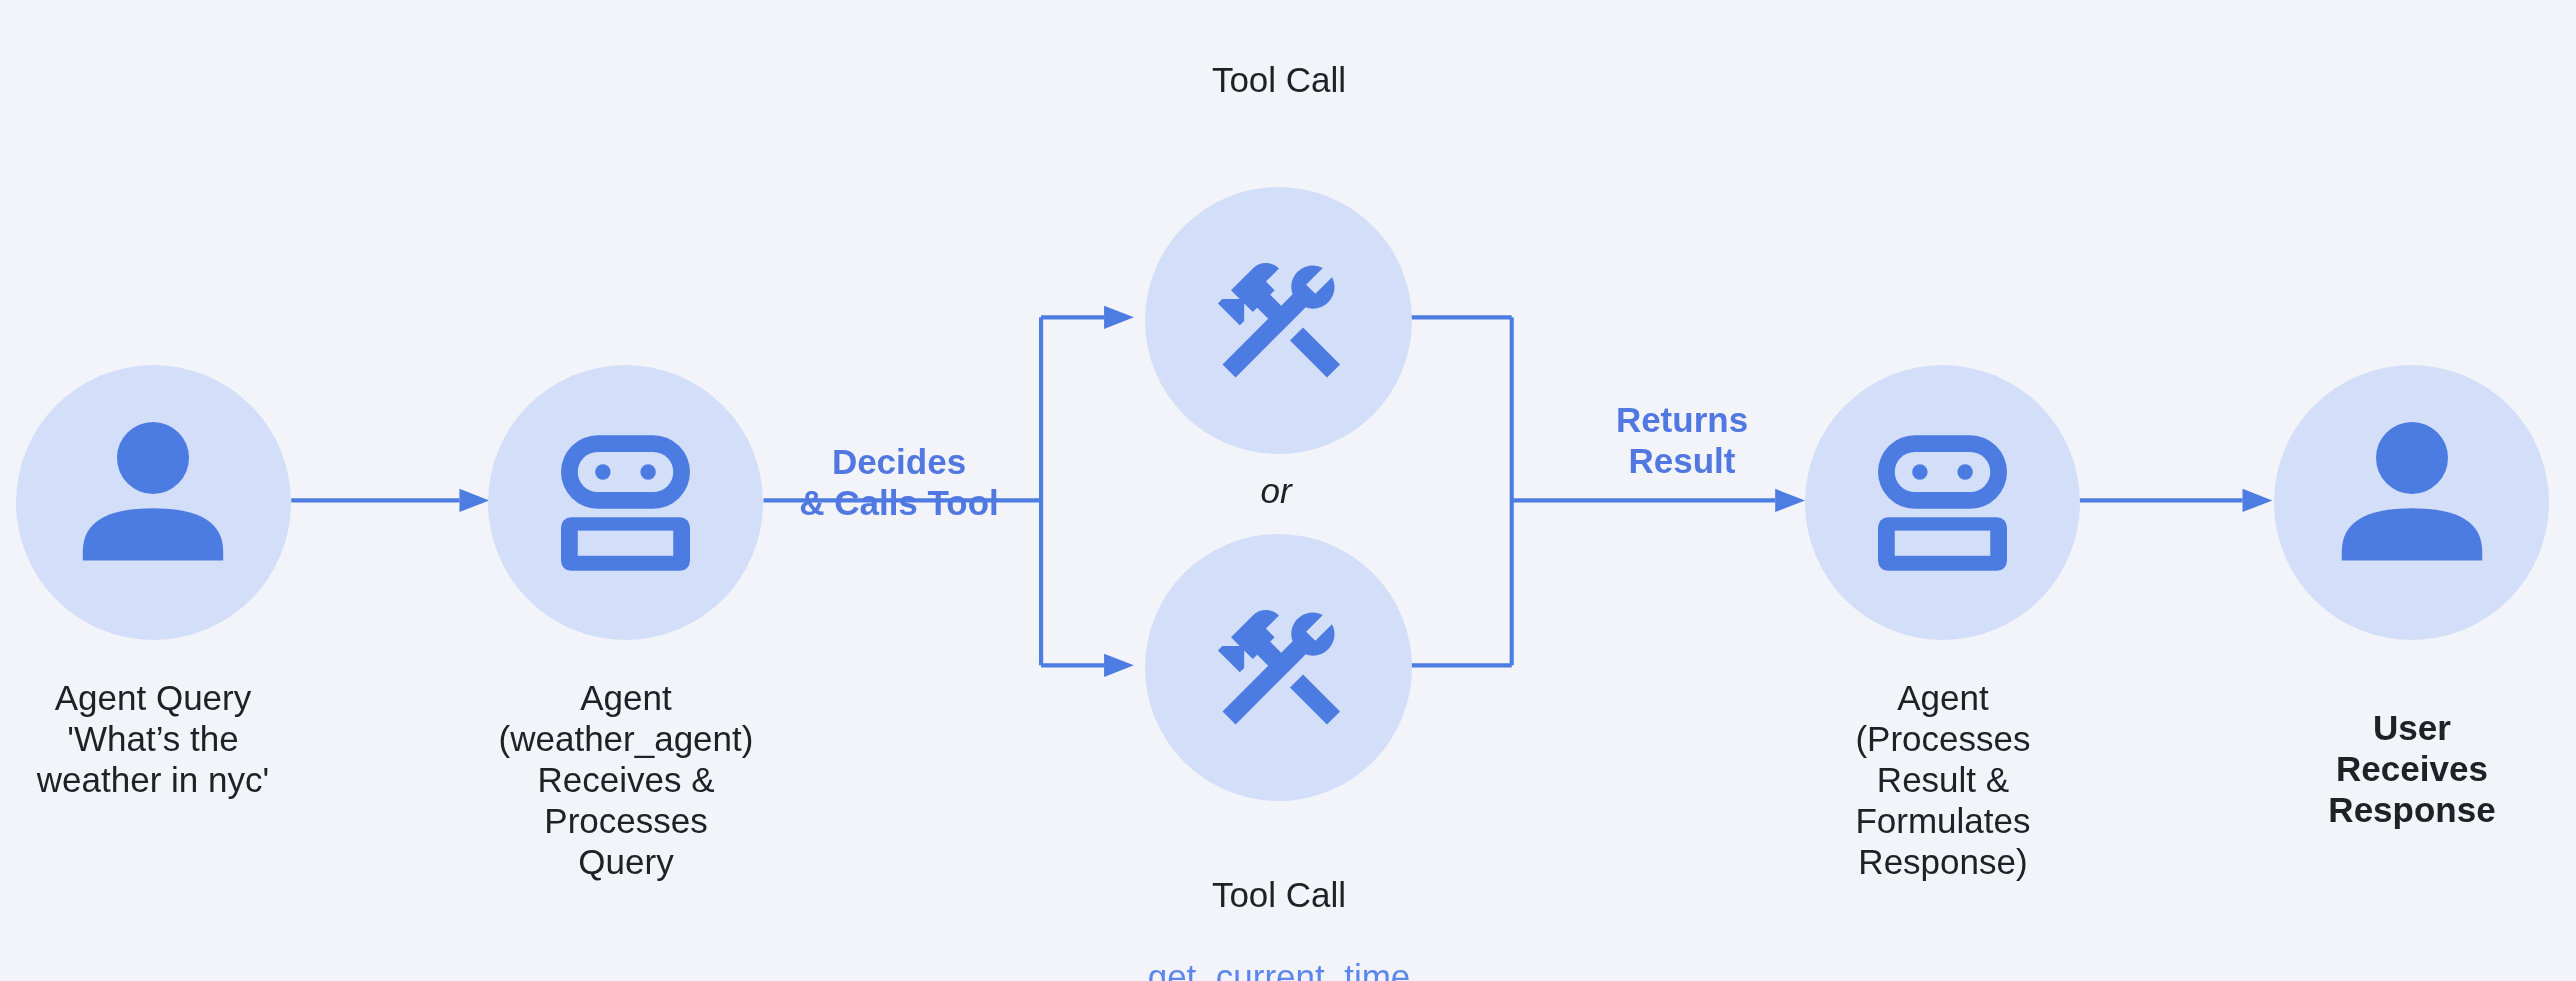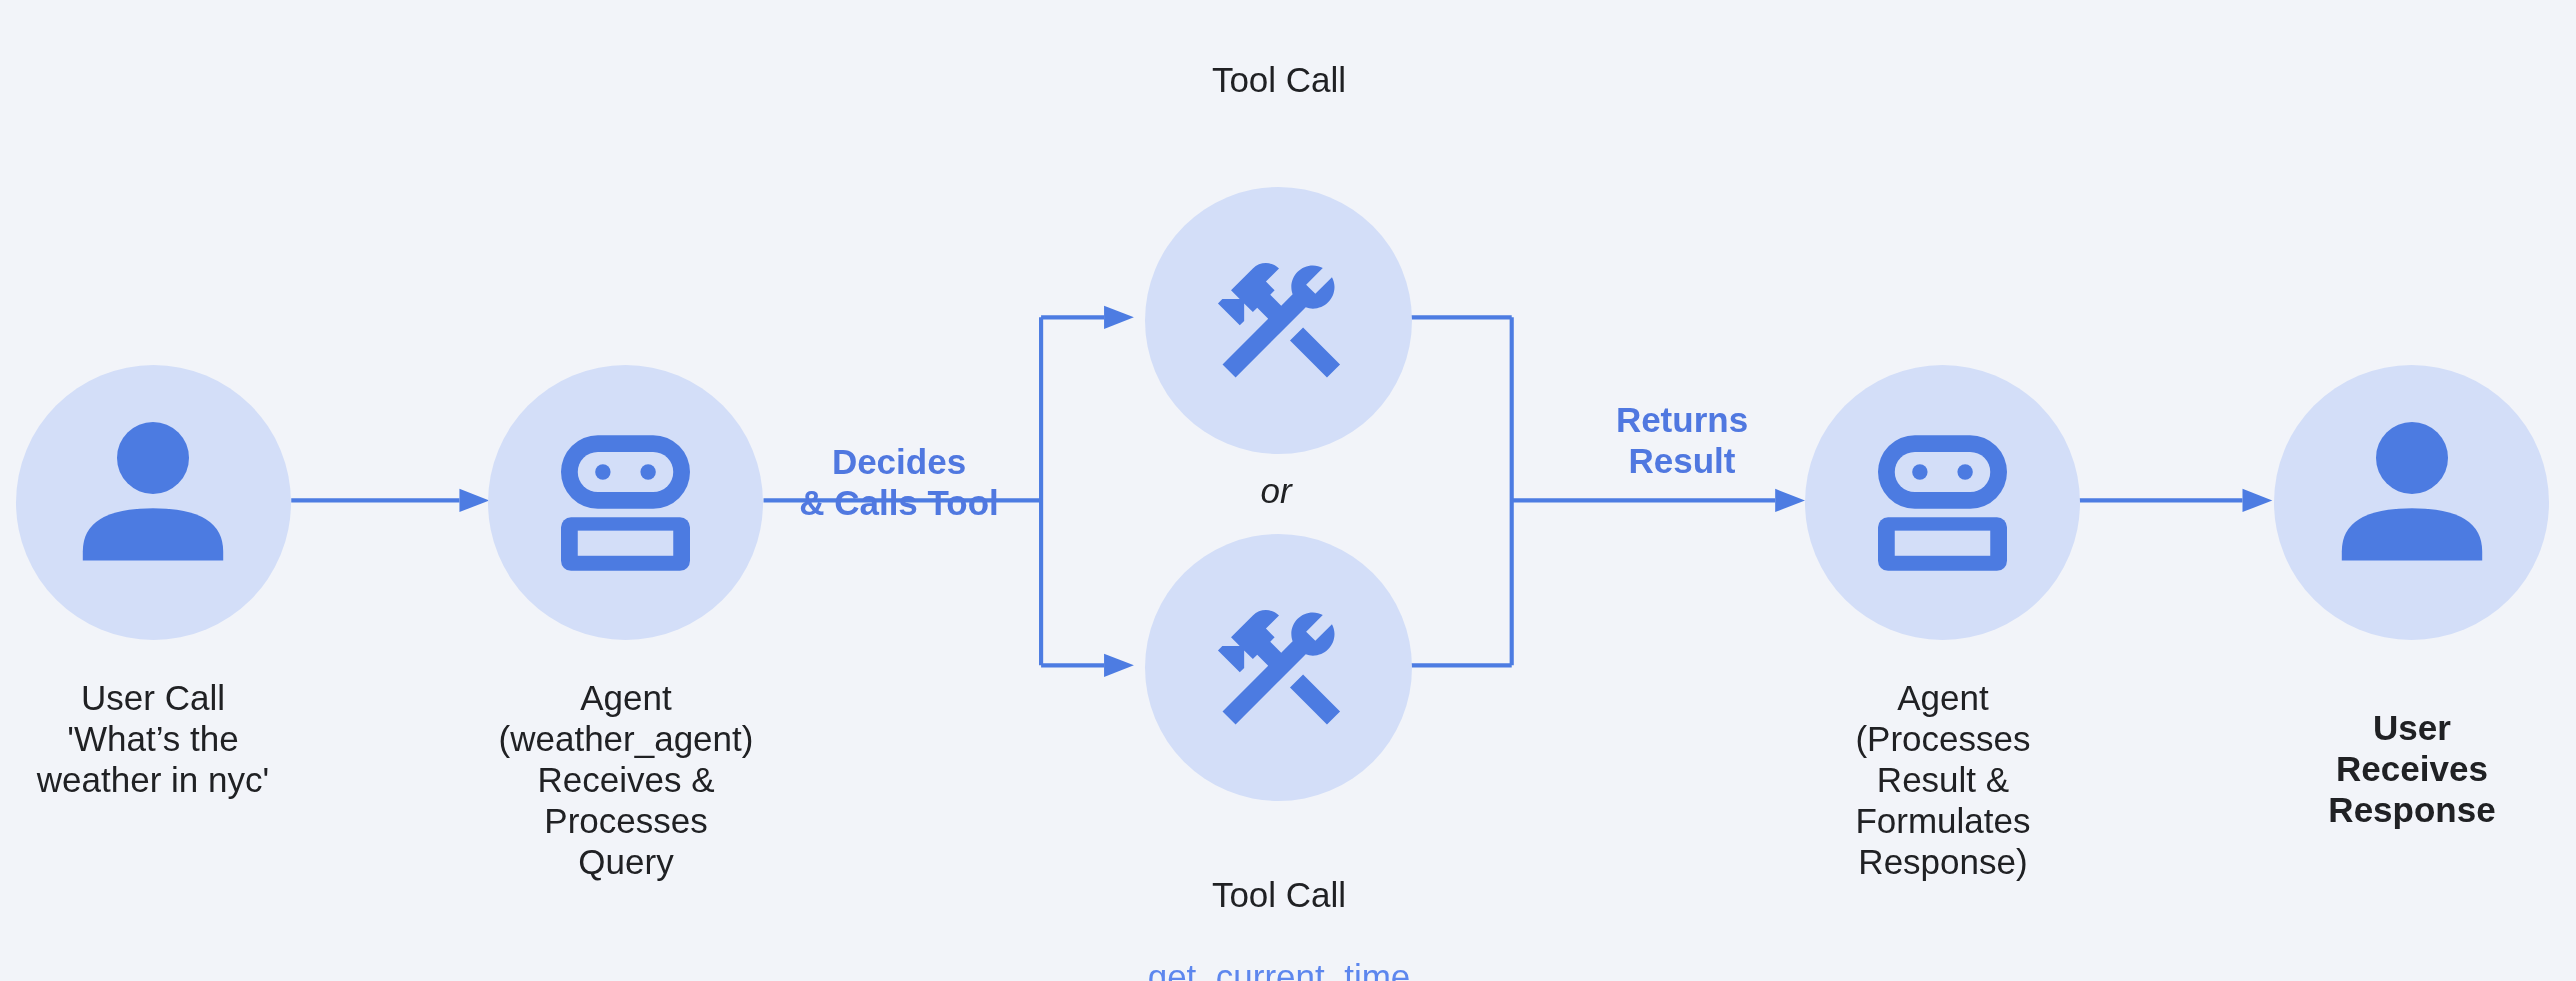--- a/index.html
+++ b/index.html
@@ -163,21 +163,21 @@
   <div class="or-label" style="left:1276px;top:470px;font-style:italic;">or</div>
 
   <div class="edge-label" style="left:1651px;top:399px;margin-left:31px;">Returns
 Result</div>
 
   <div class="caption" style="left:1279px;top:833px;">
     <div class="caption-line">Tool Call</div>
     <div class="caption-line fn">get_current_time</div>
   </div>
 
-  <div class="caption" style="left:153px;top:677px;">User Call
+  <div class="caption" style="left:153px;top:677px;">Agent Query
 'What’s the
 weather in nyc'</div>
   <div class="caption" style="left:626px;top:677px;">Agent
 (weather_agent)
 Receives &amp;
 Processes
 Query</div>
   <div class="caption" style="left:1943px;top:677px;">Agent
 (Processes
 Result &amp;

